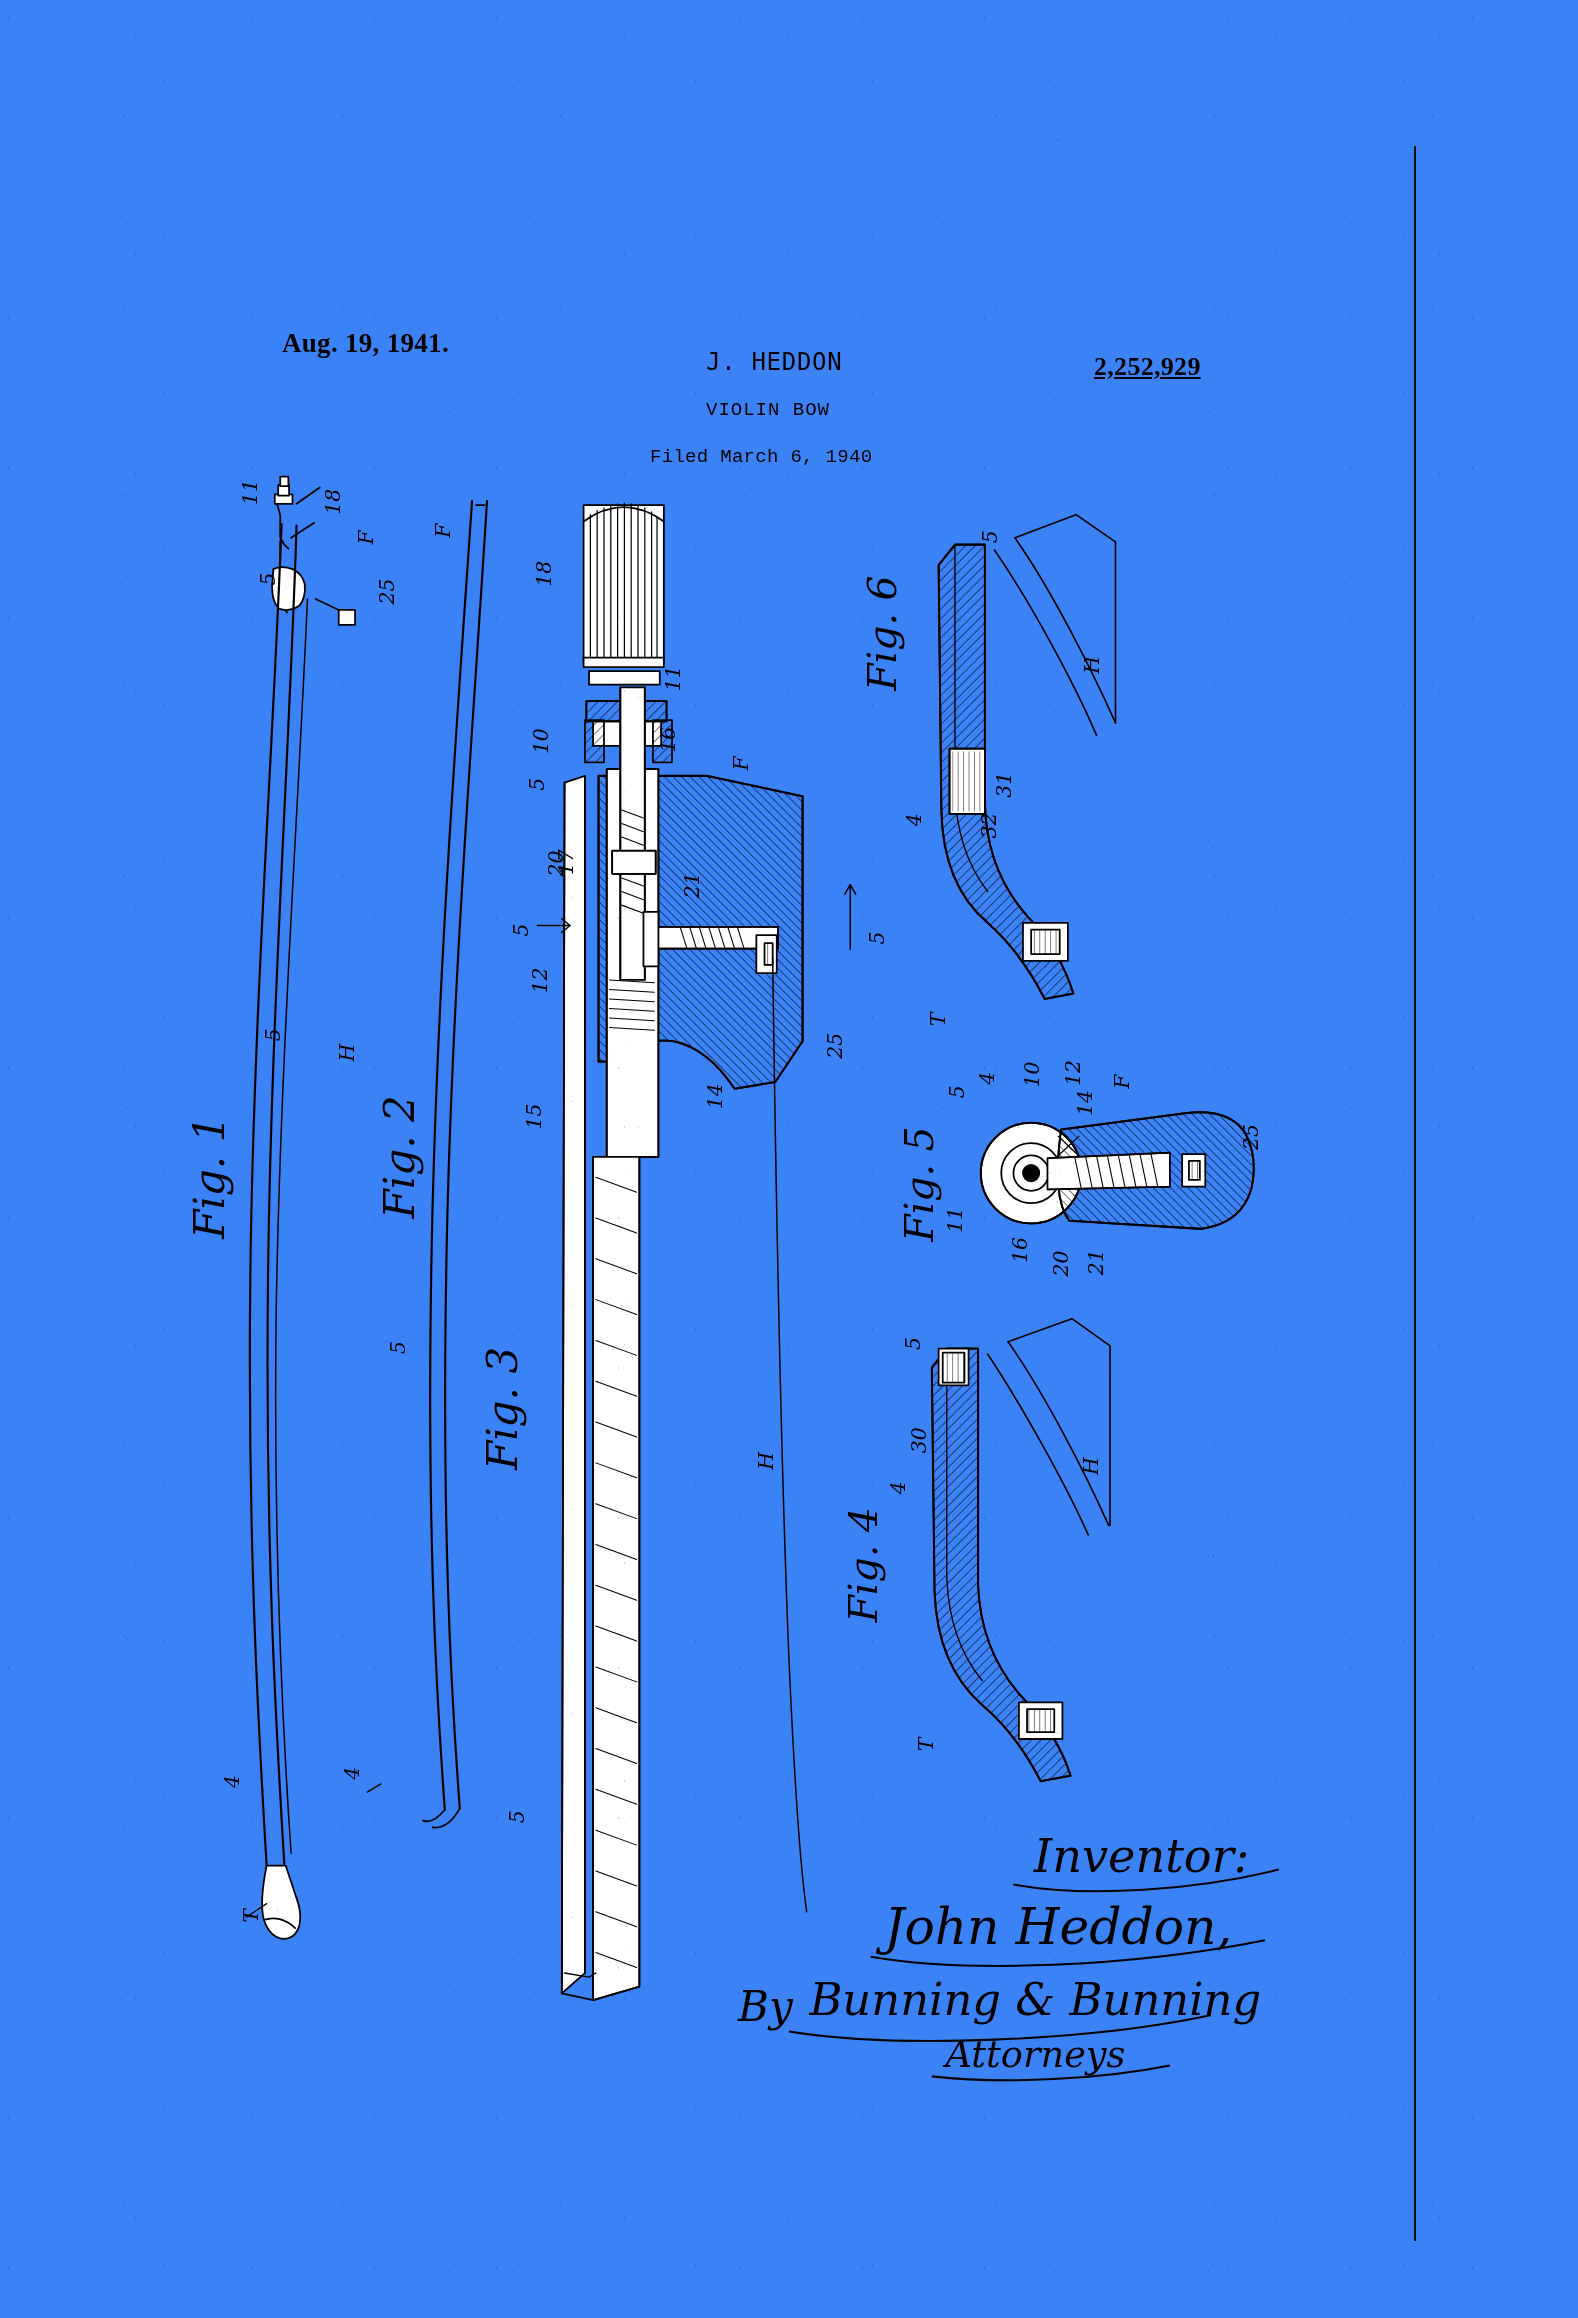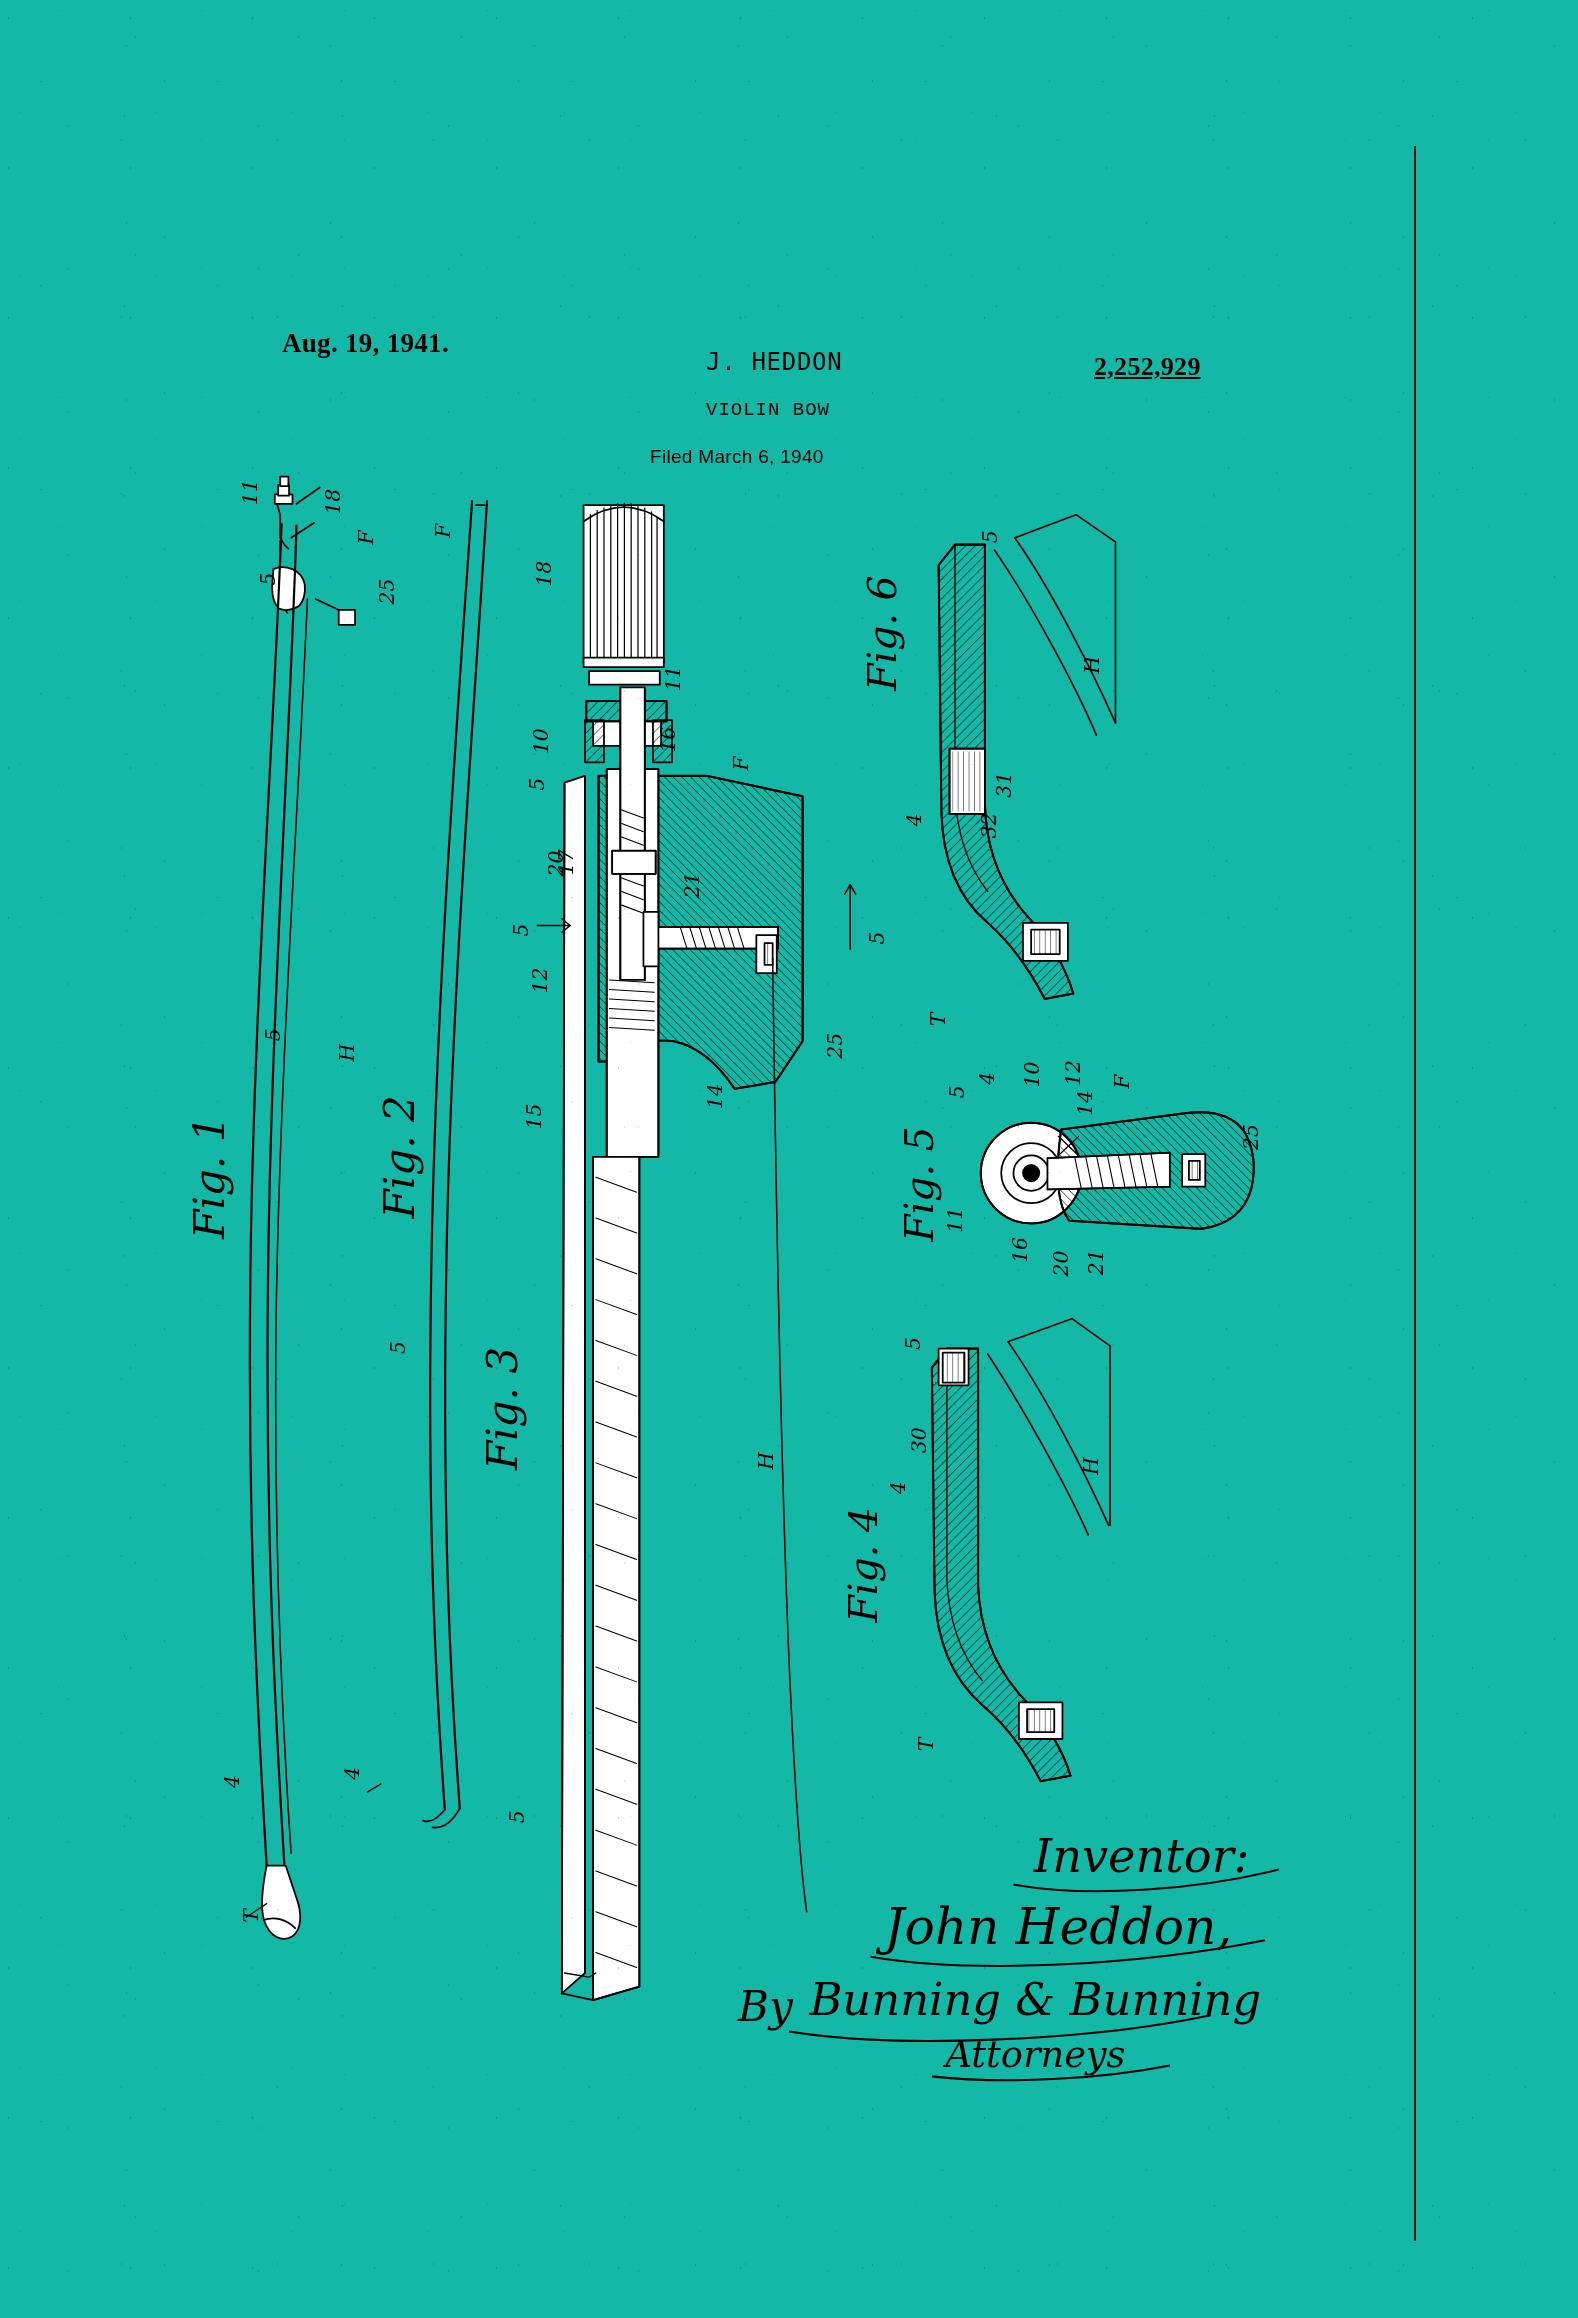--- a/index.html
+++ b/index.html
@@ -13,21 +13,21 @@
     position: relative;
     font-family: "Liberation Serif", serif;
     color: #000;
     overflow: hidden;
   }
   .page {
     position: absolute;
     left: 0; top: 0;
     width: 1578px;
     height: 2319px;
-    background: #14b8a6;
+    background: #3b82f6;
   }
   
   .speckles {
     position: absolute;
     left: 0; top: 0; right: 0; bottom: 0;
     background-image:
       radial-gradient(circle at 7% 12%, rgba(0,0,0,0.35) 0 0.8px, transparent 1px),
       radial-gradient(circle at 23% 40%, rgba(0,0,0,0.3) 0 0.7px, transparent 0.9px),
       radial-gradient(circle at 41% 8%, rgba(0,0,0,0.28) 0 0.7px, transparent 0.8px),
       radial-gradient(circle at 62% 26%, rgba(0,0,0,0.3) 0 0.7px, transparent 0.9px),
@@ -87,21 +87,21 @@
     font-size: 19px;
     font-family: Liberation Mono, monospace;
     letter-spacing: 1px;
     white-space: nowrap;
   }
   .hdr-filed {
     position: absolute;
     left: 650px;
     top: 446px;
     font-size: 19px;
-    font-family: Liberation Sans, sans-serif;
+    font-family: Liberation Mono, monospace;
     letter-spacing: 0.3px;
     white-space: nowrap;
   }
   .drawing {
     position: absolute;
     left: 0; top: 0;
     width: 1578px;
     height: 2319px;
   }
 </style>

